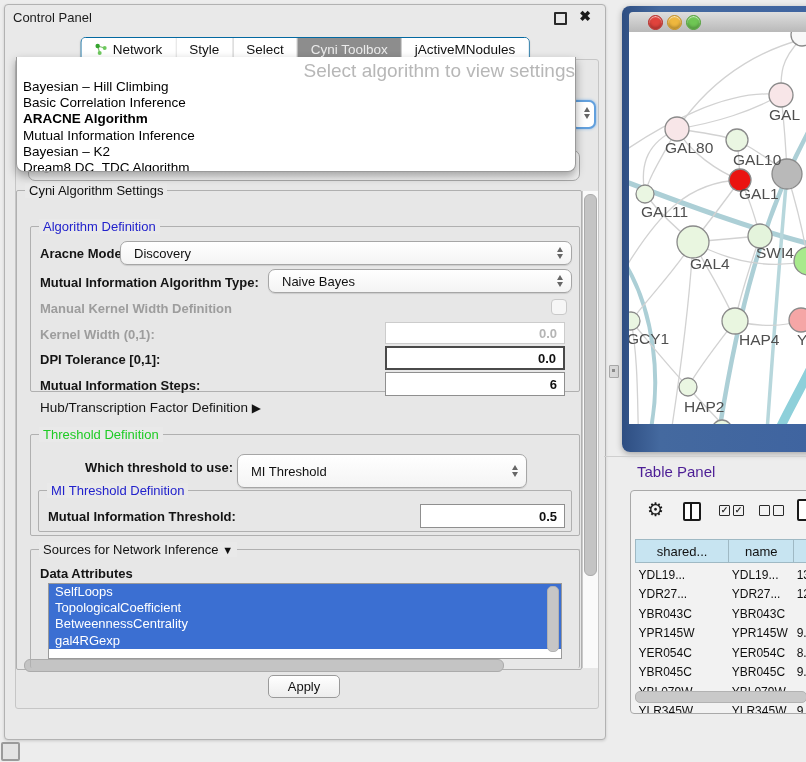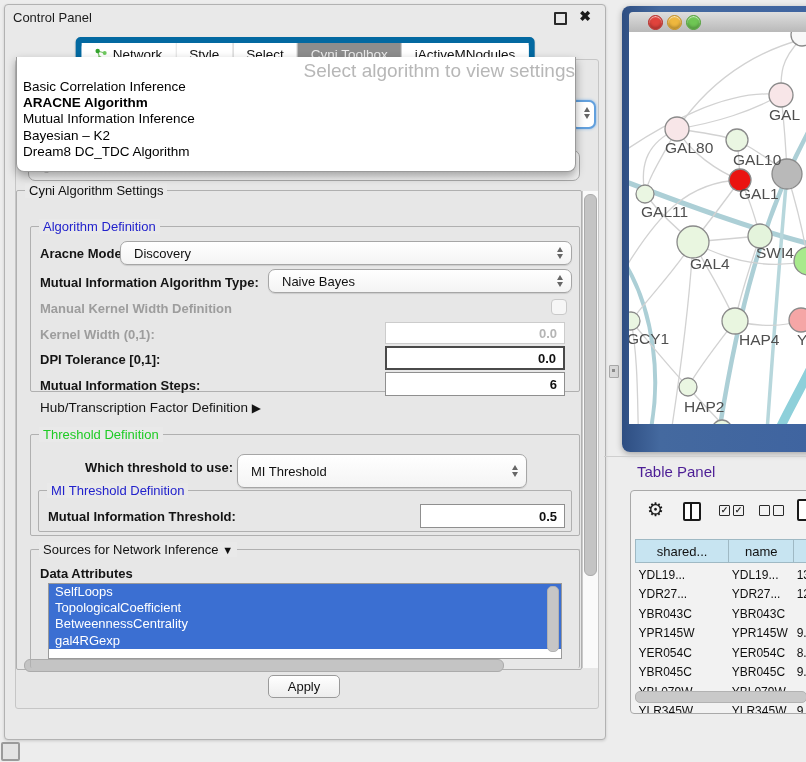--- a/index.html
+++ b/index.html
@@ -8,21 +8,21 @@
   .abs{position:absolute;}
 
   
   .cp-window{left:4px;top:4px;width:600px;height:734px;background:#e9e9e9;border:1px solid #b2b2b2;border-radius:4px;box-shadow:0 1px 3px rgba(0,0,0,.15);}
   .cp-titlebar{left:0;top:0;width:100%;height:24px;}
   .cp-title{left:8px;top:5px;font-size:13px;color:#1c1c1c;}
   .win-float{right:38px;top:7px;width:9px;height:9px;border:2px solid #2a2a2a;border-radius:1px;background:transparent;}
   .win-close{right:14px;top:3px;font-size:14px;font-weight:bold;color:#1a1a1a;}
 
   
-  .tabbar{display:flex;align-items:stretch;height:23px;border:6px solid #0369a1;border-radius:5px 5px 0 0;background:#fff;box-shadow:0 1px 2px rgba(0,0,0,.12);}
+  .tabbar{display:flex;align-items:stretch;height:23px;border:1px solid #0369a1;border-radius:5px 5px 0 0;background:#fff;box-shadow:0 1px 2px rgba(0,0,0,.12);}
   .tabbar-top{left:50%;top:32px;transform:translateX(-50%);}
   .tab{display:flex;align-items:center;gap:5px;padding:0 13px;font-size:13.5px;color:#111;background:#fff;border-right:1px solid #b9b9b9;white-space:nowrap;}
   .tab:last-child{border-right:none;border-radius:0 4px 0 0;}
   .tab:first-child{border-radius:4px 0 0 0;}
   .tab.selected{background:#8d8d8d;color:#ececec;}
 
   
   .cp-content{left:10px;top:54px;width:582px;height:648px;background:#e7e7e7;border:1px solid #c6c6c6;border-radius:3px;}
 
   
@@ -147,20 +147,21 @@
         <span class="tri-down"></span>
       </span>
   </div>
   <div class="abs combo-behind">
     <span>gal-filtered sif default node</span>
   </div>
 
   <div class="abs dropdown">
     <div class="dd-hint">Select algorithm to view settings</div>
     <div>
+        <div class="dd-item">Bayesian – Hill Climbing</div>
         <div class="dd-item">Basic Correlation Inference</div>
         <div class="dd-item bold">ARACNE Algorithm</div>
         <div class="dd-item">Mutual Information Inference</div>
         <div class="dd-item">Bayesian – K2</div>
         <div class="dd-item">Dream8 DC_TDC Algorithm</div>
       </div>
   </div>
 
   <div class="abs group" style="left:16px;top:190px;width:564px;height:478px;">
     <span class="gtitle">Cyni Algorithm Settings</span>

